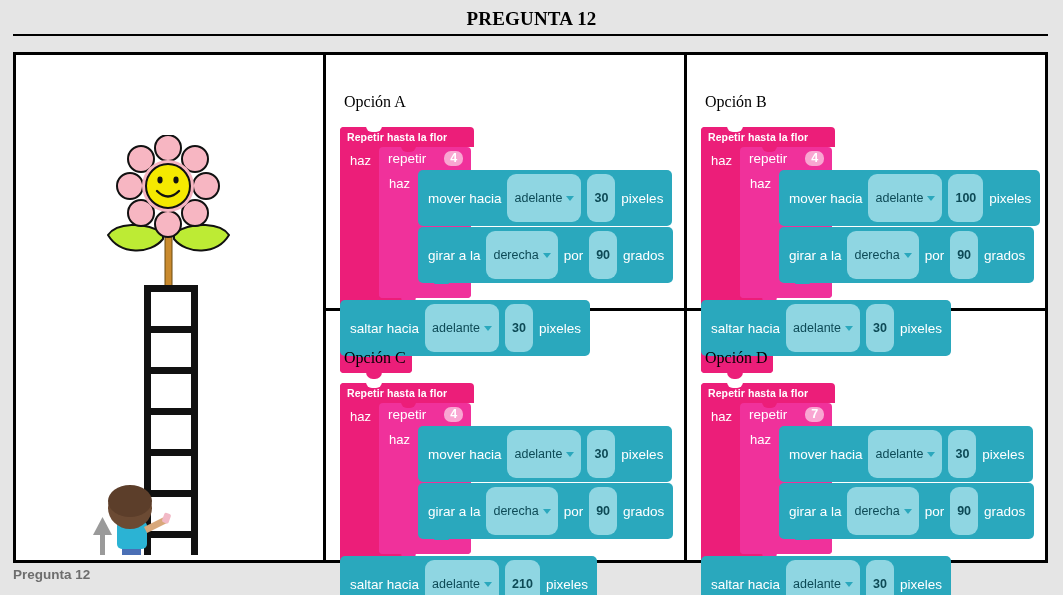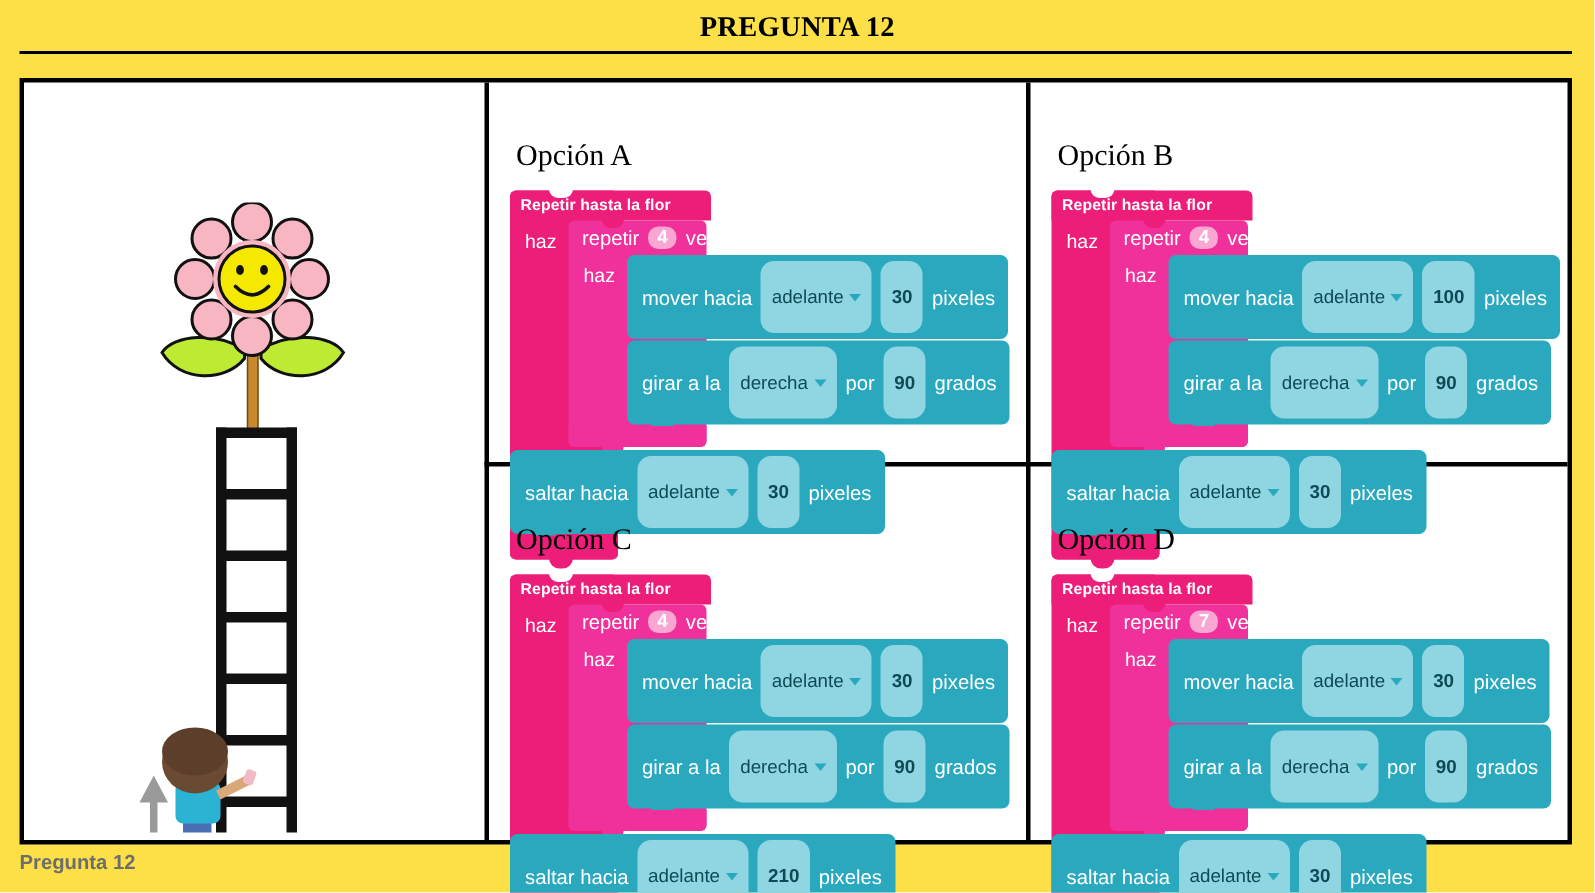--- a/index.html
+++ b/index.html
@@ -4,21 +4,21 @@
 <style>
   * { box-sizing: border-box; }
   html, body {
     margin: 0; padding: 0;
     width: 1063px; height: 595px;
     background: #ffffff;
     font-family: "Liberation Sans", sans-serif;
     overflow: hidden;
   }
 
-  #page { position: relative; width: 1063px; height: 595px; background:#fde047; }
+  #page { position: relative; width: 1063px; height: 595px; background:#e5e5e5; }
 
   
   .title {
     position: absolute;
     left: 0; top: 8px; width: 1063px;
     text-align: center;
     font-family: "Liberation Serif", serif;
     font-weight: bold;
     font-size: 19px;
     letter-spacing: .2px;
@@ -65,21 +65,21 @@
   
   .cell { position: absolute; }
   .cell-a { left: 310px; top: 0;   width: 358px; height: 253px; }
   .cell-b { left: 671px; top: 0;   width: 358px; height: 253px; }
   .cell-c { left: 310px; top: 256px; width: 358px; height: 249px; }
   .cell-d { left: 671px; top: 256px; width: 358px; height: 249px; }
 
   .opt-label {
     position: absolute; left: 18px; top: 38px;
     font-family: "Liberation Serif", serif;
-    font-size: 20px; color: #000;
+    font-size: 16px; color: #000;
   }
 
   
   .program {
     position: absolute;
     left: 14px; top: 72px;
     font-family: "Liberation Sans", sans-serif;
   }
 
   
@@ -137,21 +137,21 @@
   .blk-rep {
     position: relative;
     background: #f0319b;
     border-radius: 4px;
     margin-top: 0px;
     padding-bottom: 14px;
     width: 92px;
   }
   .blk-rep-head {
     display: flex; 
-    gap: 6px;
+    gap: 18px;
     color: #ffffff; font-size: 13.5px;
     padding: 4px 8px 4px 9px;
     white-space: nowrap;
     width: 148px;
   }
   .blk-rep-body { display: flex; align-items: flex-start; }
   .blk-rep-foot {
     position: absolute; left: 0; bottom: 0;
     width: 92px; height: 14px; background: #f0319b;
     border-radius: 0 0 4px 4px;

